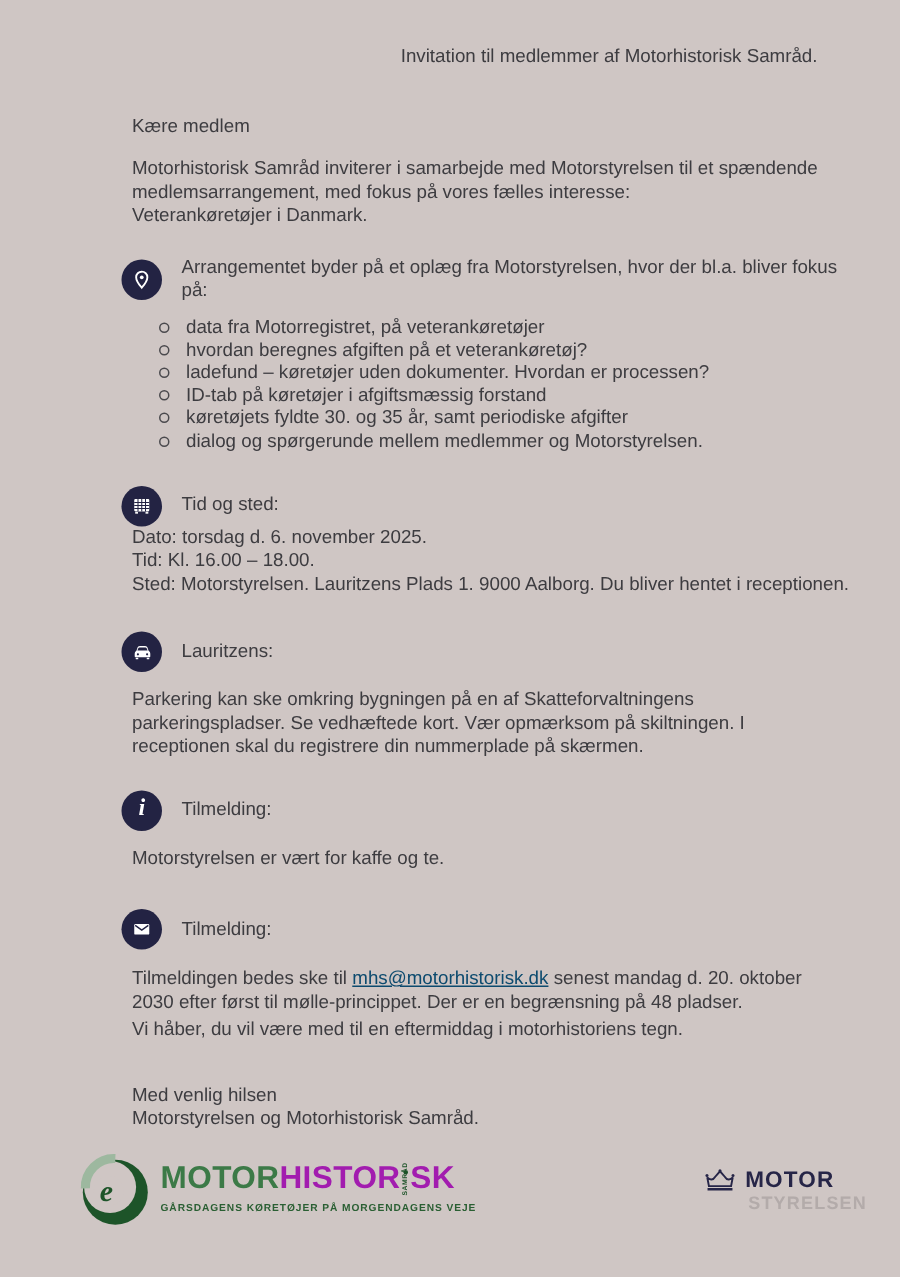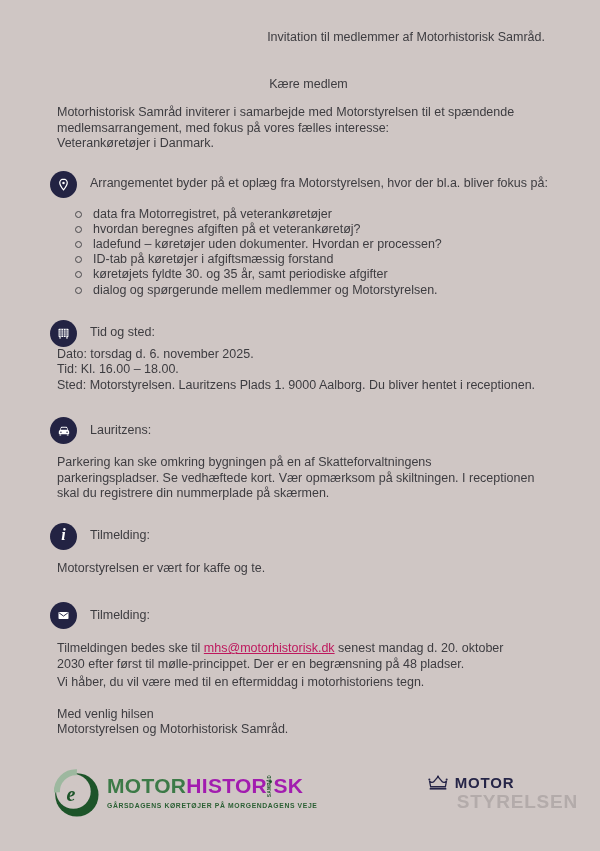--- a/index.html
+++ b/index.html
@@ -3,23 +3,23 @@
 <meta charset="utf-8">
 <style>
   html,body{margin:0;padding:0;}
   body{
     width:600px;height:851px;position:relative;
     background:#cfc6c4;color:#3d3c40;
     font-family:"Liberation Sans", sans-serif;
     font-size:12.5px;line-height:15.5px;
     overflow:hidden;
   }
-  .page{padding:30px 40px 0 57px;}
+  .page{padding:30px 40px 0 88px;}
   .doc-title{text-align:right;padding-right:15px;}
-  .salutation{margin-top:31px;text-align:center;}
+  .salutation{margin-top:31px;}
   .intro{margin-top:13px;max-width:458px;}
   .sec-row{display:flex;align-items:center;gap:13px;margin-left:-7px;}
   .sec-row.m1{margin-top:19px;}
   .sec-row.m2{margin-top:22px;}
   .sec-row.m3{margin-top:24px;}
   .sec-row.m4{margin-top:21px;}
   .sec-row.m5{margin-top:26px;}
   .icon-circle{
     width:27px;height:27px;border-radius:50%;background:#232343;
     display:flex;align-items:center;justify-content:center;flex:none;
@@ -33,23 +33,23 @@
   ul.bullets li{display:flex;align-items:center;gap:11px;line-height:15.2px;}
   .ring{
     width:5px;height:5px;border:1.4px solid #4a494d;border-radius:50%;
     flex:none;display:inline-block;
   }
   .lines{}
   .lines div{white-space:nowrap;}
   .para{margin-top:11px;}
   .para.parkering{max-width:480px;}
   .para.tilmelding{max-width:472px;margin-top:12px;}
-  .mail-link{color:#be185d;text-decoration:underline;cursor:pointer;}
+  .mail-link{color:#0c4a6e;text-decoration:underline;cursor:pointer;}
   .hope{margin-top:3px;}
-  .signoff{margin-top:16px;}
+  .signoff{margin-top:28px;}
   .footer{
     position:absolute;left:0;right:0;top:766px;
     display:flex;align-items:center;justify-content:space-between;
     padding:0 22px 0 50px;
   }
   .mhs-logo{display:flex;align-items:center;gap:5px;}
   .mhs-text{display:flex;flex-direction:column;}
   .mhs-wordrow{display:flex;align-items:flex-end;}
   .w-motor{font-size:21px;font-weight:600;letter-spacing:.3px;color:#3c7a47;line-height:1;}
   .w-histor,.w-sk{font-size:21px;font-weight:800;letter-spacing:.3px;color:#a21caf;line-height:1;}
@@ -63,21 +63,21 @@
     font-size:4.5px;font-weight:700;color:#1d5429;letter-spacing:.4px;
     height:13px;line-height:1;
   }
   .mhs-tagline{
     font-size:6.8px;font-weight:700;letter-spacing:.62px;
     color:#2a5f33;margin-top:2px;
   }
   .mst-logo{display:flex;align-items:flex-start;gap:5px;}
   .mst-text{display:flex;flex-direction:column;}
   .mst-line1{font-size:15px;font-weight:800;letter-spacing:.8px;color:#262547;line-height:1.1;}
-  .mst-line2{font-size:19px;font-weight:800;letter-spacing:.8px;color:#b3abaa;line-height:1.1;margin-left:2px;}
+  .mst-line2{font-size:12px;font-weight:800;letter-spacing:.8px;color:#b3abaa;line-height:1.1;margin-left:2px;}
 </style>
 </head>
 <body>
 
 <div class="page">
 
   <div class="doc-title">Invitation til medlemmer af Motorhistorisk Samråd.</div>
 
   <div class="salutation">Kære medlem</div>
 

